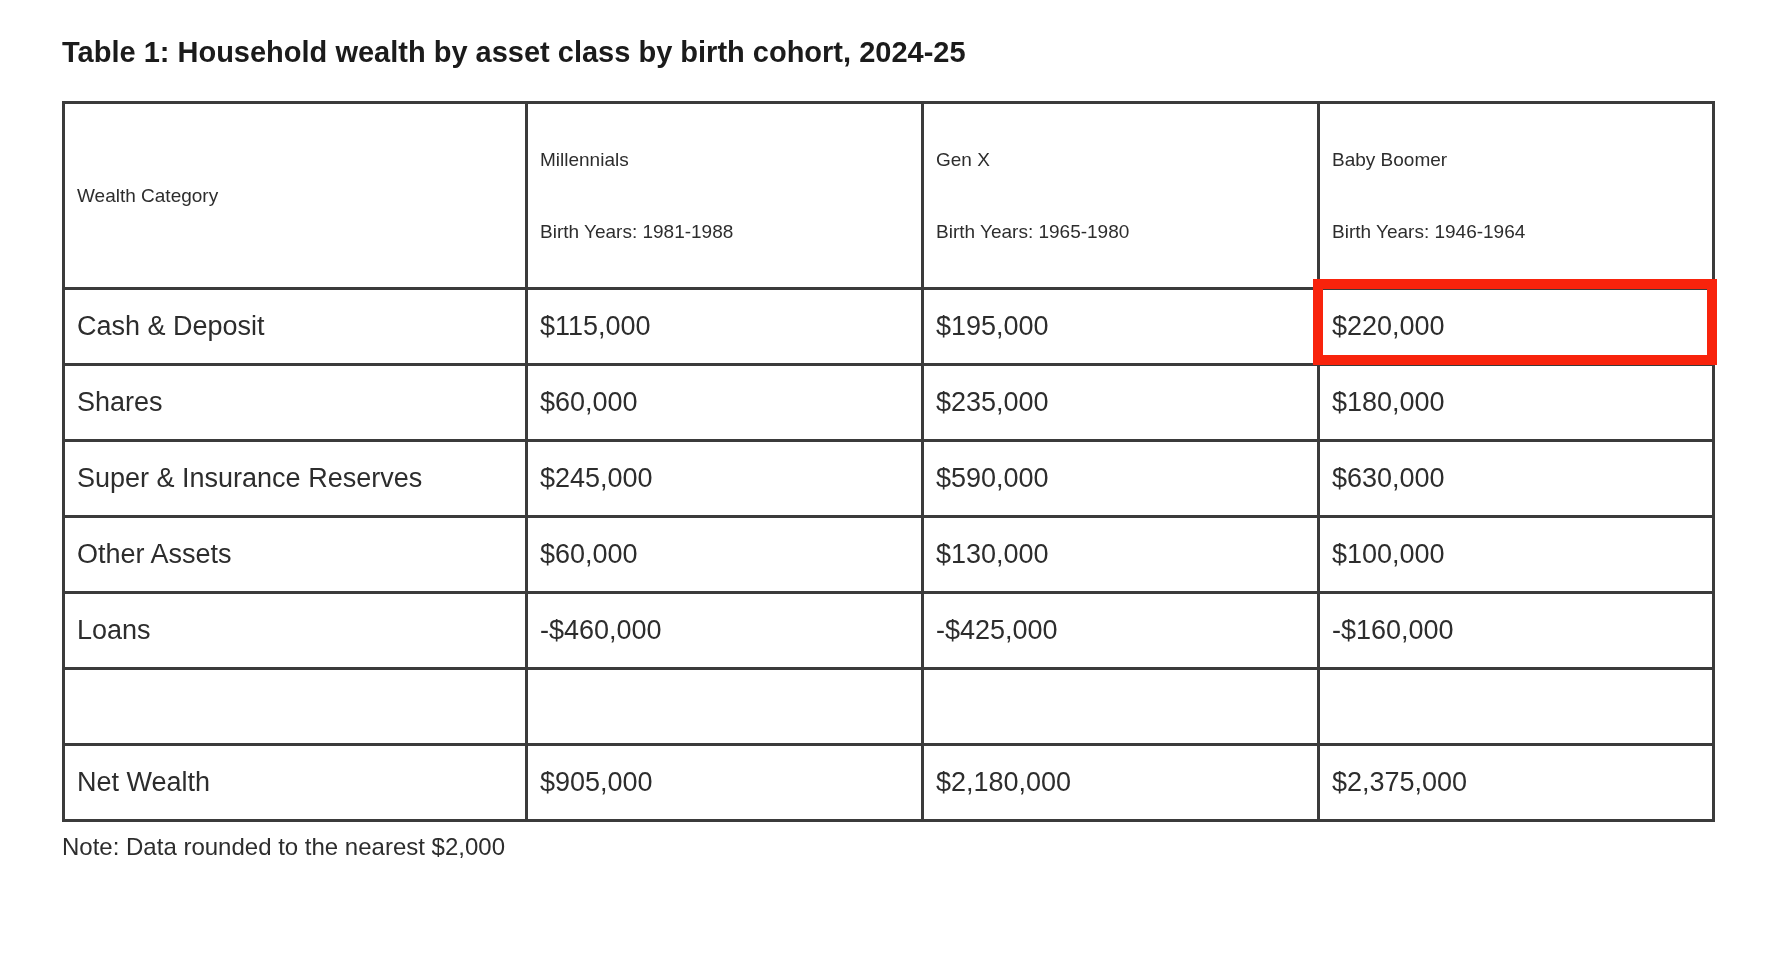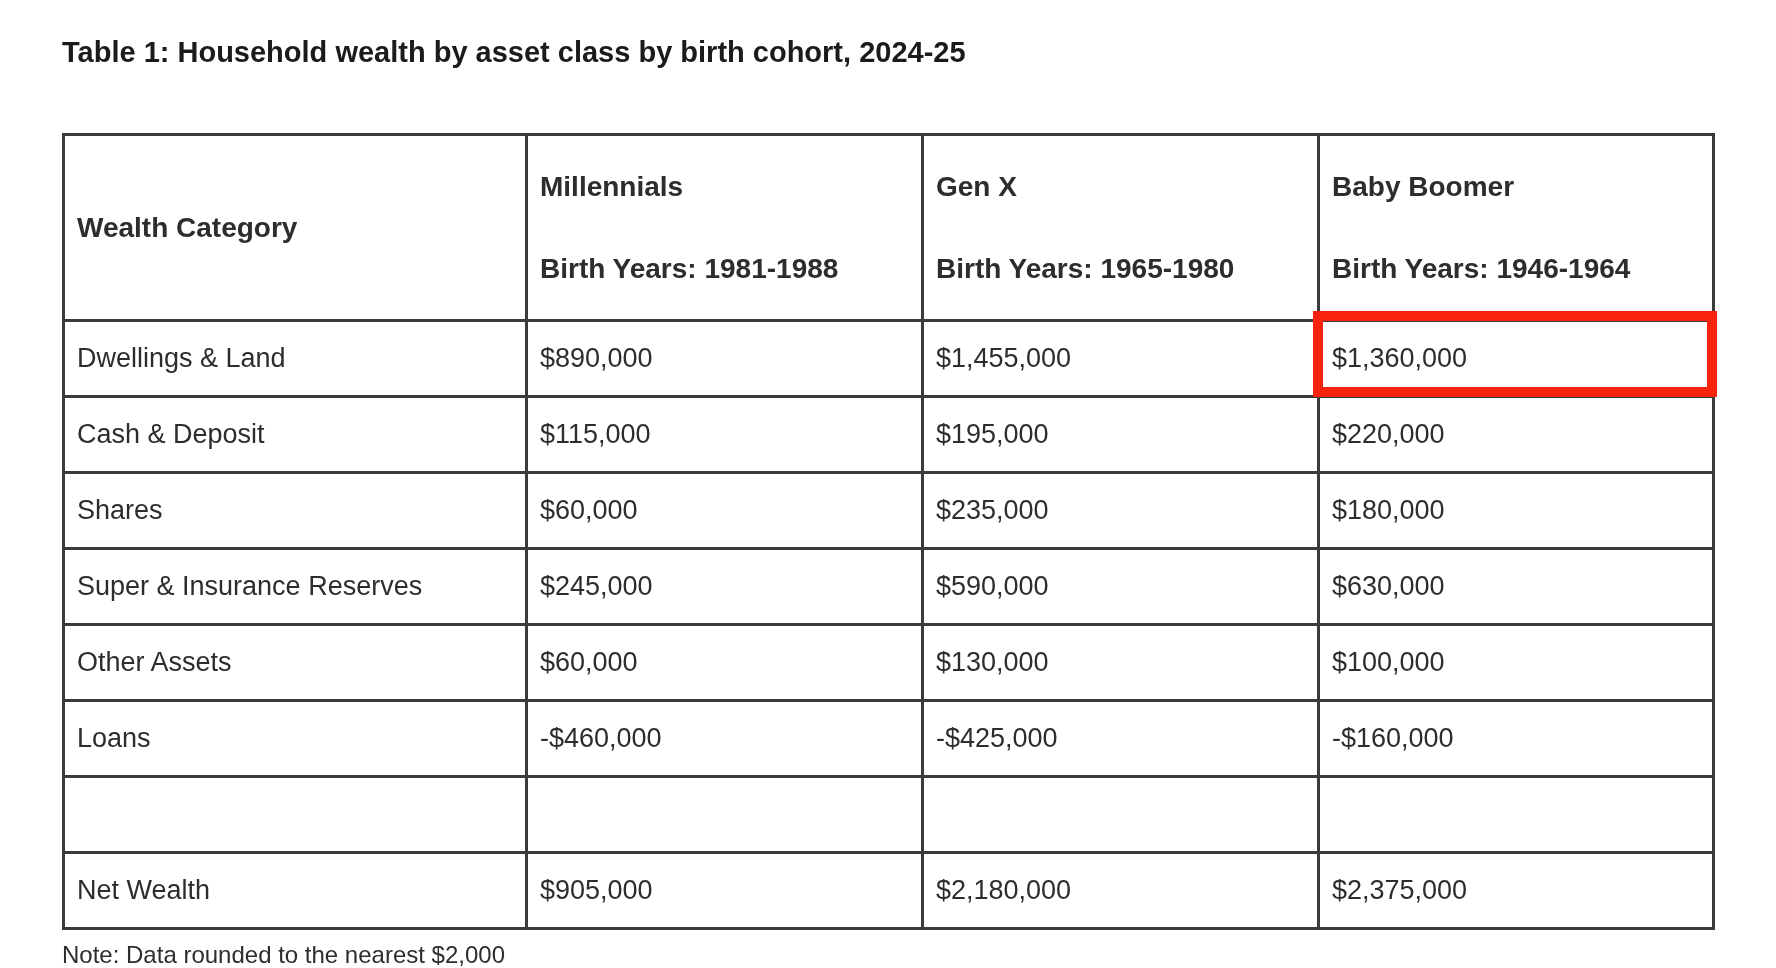--- a/index.html
+++ b/index.html
@@ -14,21 +14,21 @@
     height: 968px;
     box-sizing: border-box;
     padding: 36px 0 0 62px;
     background: #ffffff;
   }
   .title {
     font-size: 29px;
     line-height: 32px;
     font-weight: 700;
     color: #1b1b1b;
-    margin: 0 0 65px 0;
+    margin: 0 0 33px 0;
   }
   .table-wrap {
     position: relative;
     width: 1650px;
   }
   table.wealth {
     border-collapse: collapse;
     table-layout: fixed;
     width: 1650px;
     background: #ffffff;
@@ -38,22 +38,22 @@
   table.wealth col.c2 { width: 396px; }
   table.wealth col.c3 { width: 395px; }
   table.wealth th, table.wealth td {
     border: 3px solid #3b3b3b;
     background: #ffffff;
     text-align: left;
     padding: 0 12px;
     overflow: hidden;
   }
   table.wealth th {
-    font-size: 28px;
-    font-weight: 700;
+    font-size: 19px;
+    font-weight: 400;
     color: #2d2d2d;
     vertical-align: middle;
     height: 183px;
   }
   th .birth-years {
     margin-top: 50px;
   }
   table.wealth td {
     font-size: 27px;
     font-weight: 400;
@@ -107,26 +107,20 @@
             <div class="birth-years">Birth Years: 1965-1980</div>
           </th>
           <th>
             <div class="cohort-name">Baby Boomer</div>
             <div class="birth-years">Birth Years: 1946-1964</div>
           </th>
         </tr>
       </thead>
       <tbody>
         <tr>
-          <td>Dwellings &amp; Land</td>
-          <td>$890,000</td>
-          <td>$1,455,000</td>
-          <td>$1,360,000</td>
-        </tr>
-        <tr>
           <td>Cash &amp; Deposit</td>
           <td>$115,000</td>
           <td>$195,000</td>
           <td>$220,000</td>
         </tr>
         <tr>
           <td>Shares</td>
           <td>$60,000</td>
           <td>$235,000</td>
           <td>$180,000</td>

